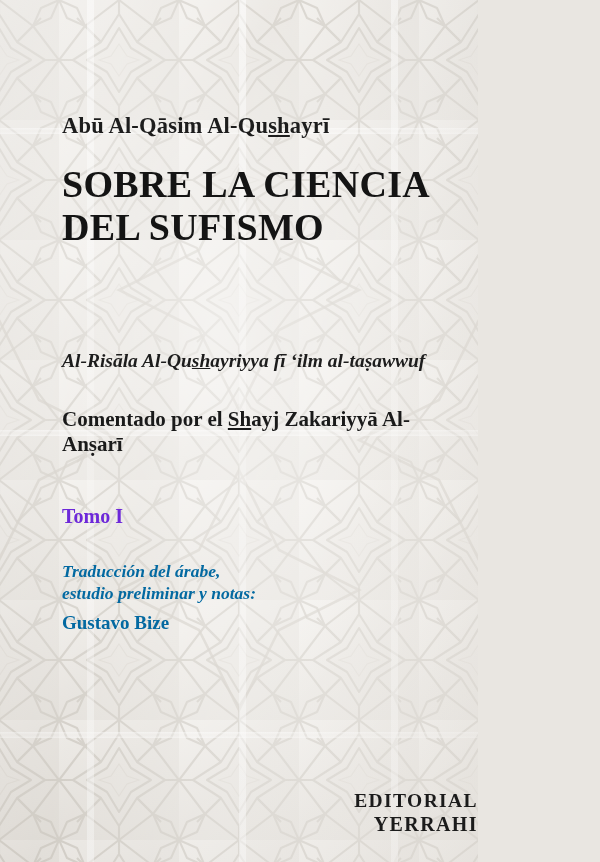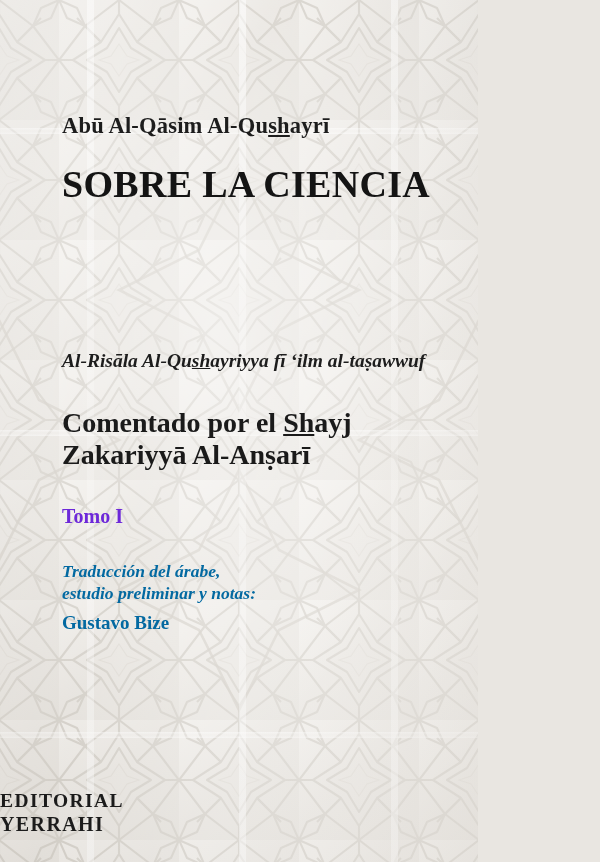--- a/index.html
+++ b/index.html
@@ -98,21 +98,21 @@
   }
   .subtitle .u { text-decoration: underline; font-style: italic; }
 
   .commentary {
     position: absolute;
     top: 407px;
     left: 62px;
     right: 30px;
     font-family: "Liberation Serif", serif;
     font-weight: bold;
-    font-size: 28px;
+    font-size: 21px;
     color: #1a1a1a;
   }
   .commentary .u { text-decoration: underline; }
 
   .volume {
     position: absolute;
     top: 505px;
     left: 62px;
     font-family: "Liberation Serif", serif;
     font-weight: bold;
@@ -141,21 +141,21 @@
     font-style: normal;
     font-size: 19px;
     margin-top: 8px;
   }
 
   .publisher {
     position: absolute;
     left: 0;
     right: 0;
     bottom: 26px;
-    text-align: left;
+    text-align: right;
     font-family: "Liberation Serif", serif;
     font-weight: bold;
     color: #1b1b1b;
   }
   .publisher .pub-line1 {
     display: block;
     font-size: 19.5px;
     letter-spacing: 1.4px;
   }
   .publisher .pub-line2 {
@@ -232,20 +232,21 @@
   </div>
   <div class="bg-wash"></div>
   <div class="bg-vignette"></div>
 
   <div class="content">
 
     <div class="author"><span>Abū Al-Qāsim Al-Qu</span><span class="u">sh</span><span>ayrī</span></div>
 
     <div class="title">
       <span class="line">SOBRE LA CIENCIA</span>
+      <span class="line">DEL SUFISMO</span>
     </div>
 
     <div class="subtitle"><span>Al-Risāla Al-Qu</span><span class="u">sh</span><span>ayriyya fī ‘ilm al-taṣawwuf</span></div>
 
     <div class="commentary"><span>Comentado por el </span><span class="u">Sh</span><span>ayj Zakariyyā Al-Anṣarī</span></div>
 
     <div class="volume">Tomo I</div>
 
     <div class="translator">
       <span class="it">Traducción del árabe,</span>

